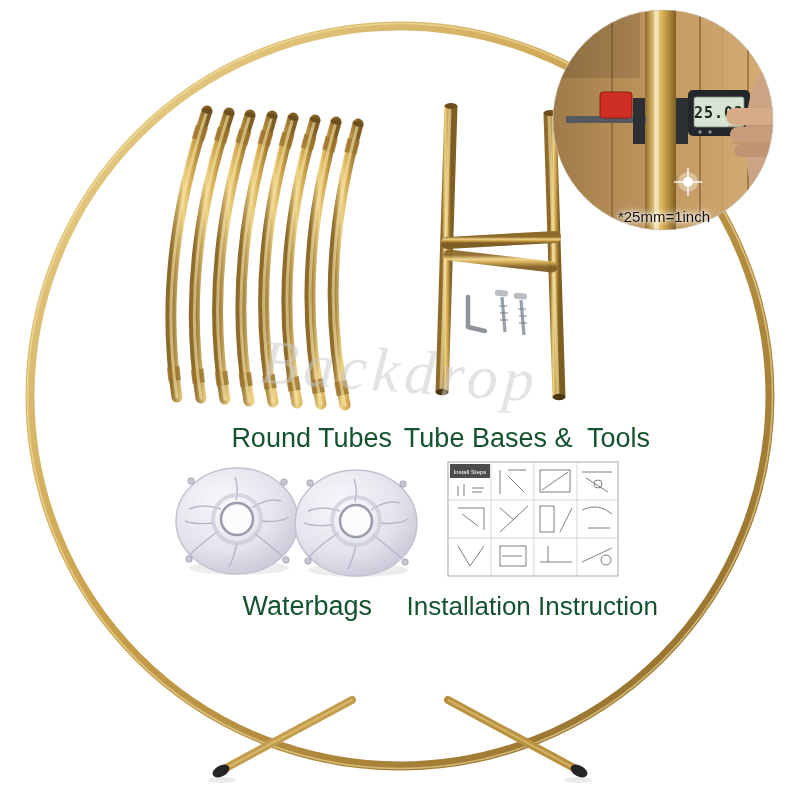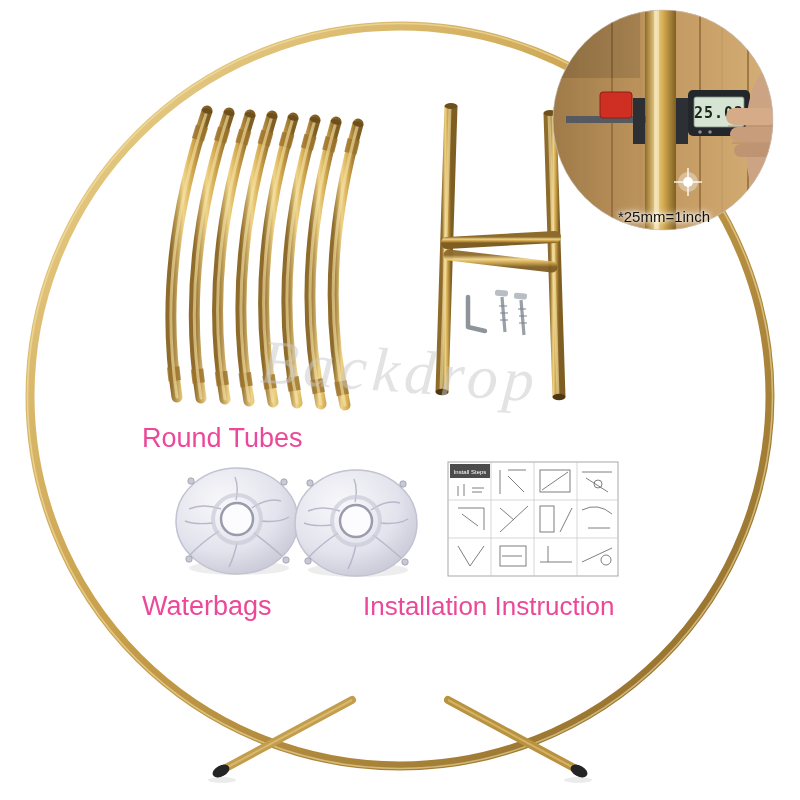--- a/index.html
+++ b/index.html
@@ -1,19 +1,19 @@
 <!DOCTYPE html>
 <html><head>
 <meta charset="utf-8">
 <style>
   html,body{margin:0;padding:0;background:#fff}
   .stage{position:relative;width:800px;height:800px;background:#fff;overflow:hidden;
          font-family:"Liberation Sans",sans-serif}
   .stage>svg{position:absolute;left:0;top:0}
-  .label{position:absolute;color:#ec4899;font-size:27px;text-align:left;white-space:nowrap}
+  .label{position:absolute;color:#14532d;font-size:27px;text-align:right;white-space:nowrap}
   .lbl-round-tubes{left:142px;top:423px;width:250px}
   .lbl-bases{left:370px;top:423px;width:280px}
   .lbl-waterbags{left:142px;top:591px;width:230px}
   .lbl-install{left:363px;top:591px;width:295px;font-size:26px}
   .note{position:absolute;left:584px;top:208px;width:160px;font-size:15px;color:#111;text-align:center;
         text-shadow:0 0 3px #fff,0 0 6px #fff,0 0 8px #fff}
   .watermark{position:absolute;left:168px;top:336px;width:464px;text-align:center;
              font-family:"Liberation Serif",serif;font-style:italic;font-size:62px;letter-spacing:5px;
              color:#c9c9c9;opacity:.5;transform:rotate(4deg);pointer-events:none}
   .tube{stroke:url(#tubeH);stroke-width:11;fill:none;stroke-linecap:round}
@@ -210,17 +210,18 @@
         <circle cx="688" cy="182" r="5" fill="#ffffff"></circle>
         <path d="M 688 168 V 196 M 674 182 H 702" stroke="#ffffff" stroke-width="1.5" opacity="0.9" fill="none"></path>
       </g>
     </g>
     <circle cx="663" cy="120" r="110" fill="none" stroke="#cccccc" stroke-width="1" opacity="0.6"></circle>
   </g>
 </svg>
 
 <div class="watermark">Backdrop</div>
 <div class="label lbl-round-tubes">Round Tubes</div>
+<div class="label lbl-bases">Tube Bases &amp;&nbsp; Tools</div>
 <div class="label lbl-waterbags">Waterbags</div>
 <div class="label lbl-install">Installation Instruction</div>
 <div class="note">*25mm=1inch</div>
 
 </div>
 
 </body></html>

